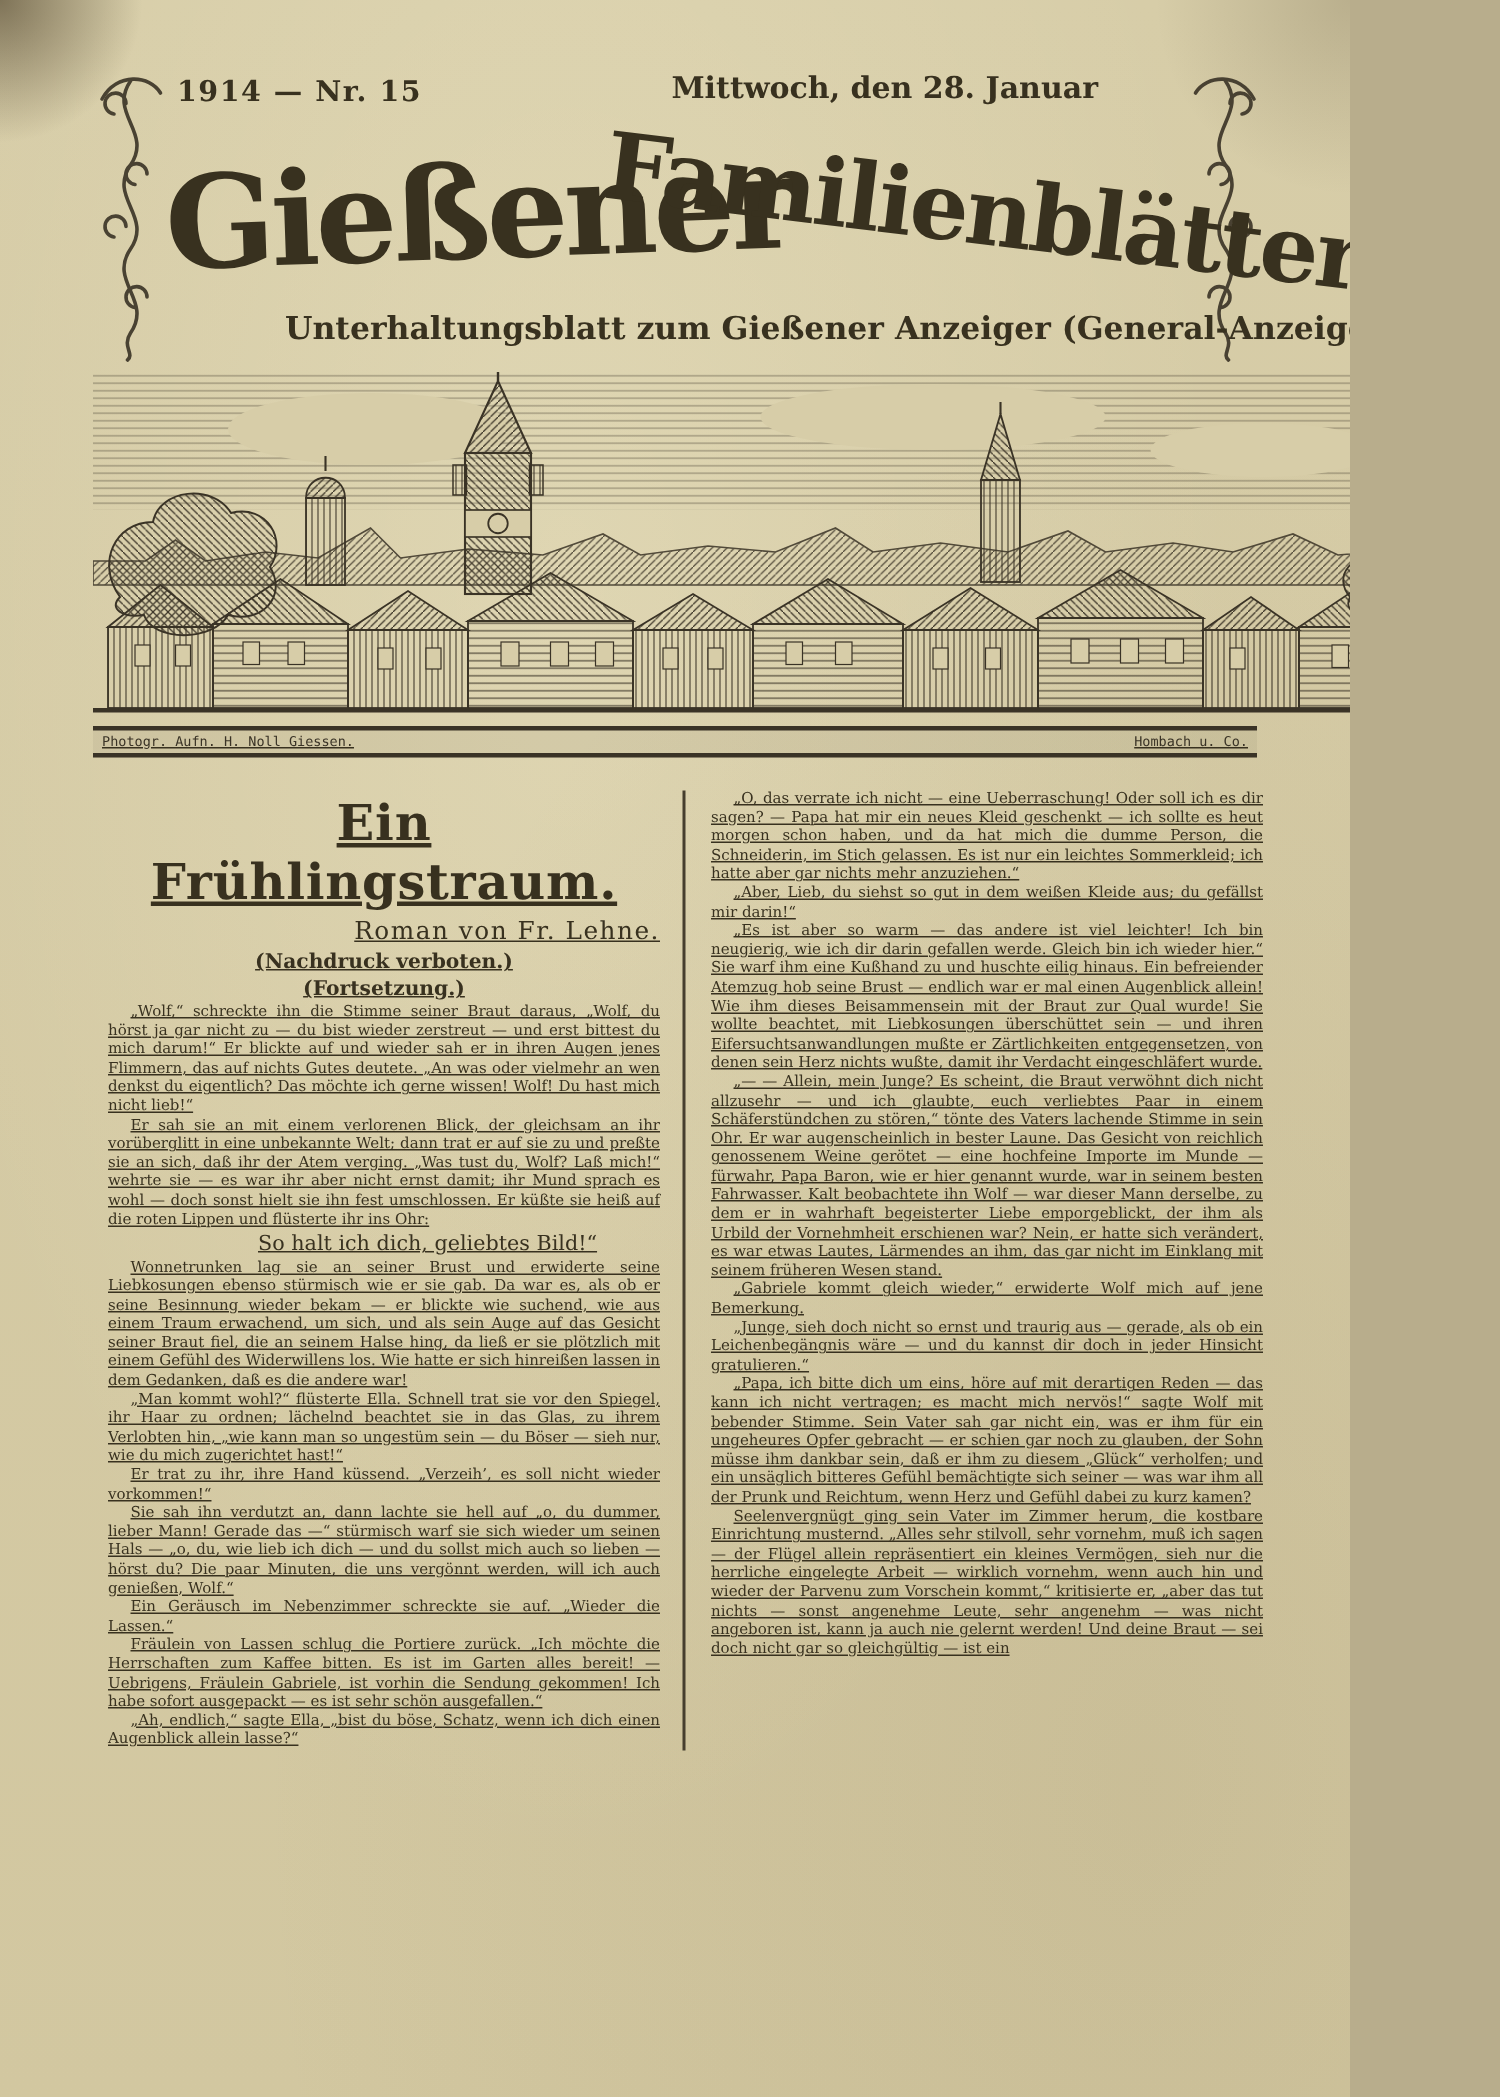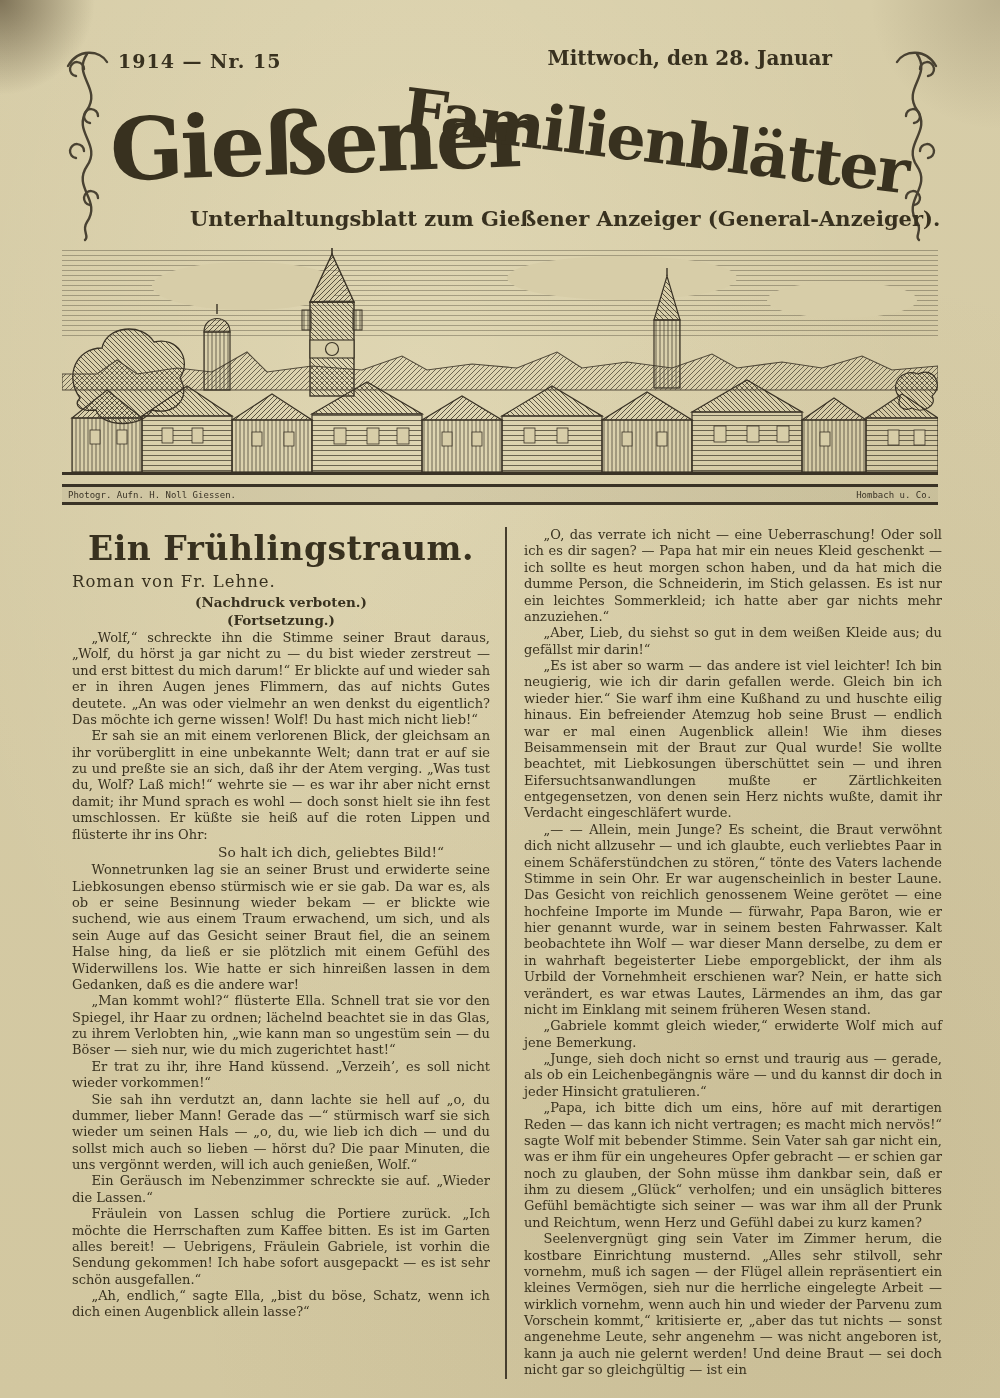--- a/index.html
+++ b/index.html
@@ -1,26 +1,27 @@
 <!DOCTYPE html>
 <html lang="de"><head>
 <meta charset="utf-8">
 <style>
   html,body { margin:0; padding:0; }
   body { width:1000px; height:1398px; background:#b8ad8c; }
   .sheet {
-    position:relative; width:1000px; height:1398px; overflow:hidden;
+    position:relative; width:900px; height:1398px; overflow:hidden;
     color:#38311f;
     font-family:"DejaVu Serif", serif;
     background:
       radial-gradient(circle at 0% 0%, rgba(55,42,22,.55), rgba(55,42,22,0) 95px),
       radial-gradient(circle at 100% 0%, rgba(55,42,22,.18), rgba(55,42,22,0) 130px),
       radial-gradient(ellipse at 42% 28%, rgba(255,250,222,.22), rgba(0,0,0,0) 60%),
       radial-gradient(ellipse at 85% 85%, rgba(120,100,60,.10), rgba(0,0,0,0) 55%),
       linear-gradient(#d7cda8, #d2c7a0);
+    text-decoration: underline;
   }
   
   .header { position:relative; height:248px; }
   .issue  { position:absolute; left:118px; top:50px; font-size:19px; font-weight:bold; letter-spacing:1px; }
   .date   { position:absolute; right:168px; top:46px; font-size:20px; font-weight:bold; }
   .ornament { position:absolute; top:46px; opacity:.9; }
   .ornament.left  { left:64px; }
   .ornament.right { right:60px; }
   .masthead { position:absolute; left:92px; top:72px; width:830px; height:170px; }
   .masthead .word1 {
@@ -40,28 +41,28 @@
     border-top:3px solid #3a3326; border-bottom:3px solid #3a3326;
     height:15px; padding:0 6px; background:rgba(58,51,38,.06);
     font-family:"DejaVu Sans Mono", monospace; font-size:9px; color:#3a3326;gap:32px;
   }
   
   .columns { display:flex; margin:22px 58px 0 72px; }
   .col { width:420px; }
   .col-left  { padding-right:15px; }
   .col-right { padding-left:17px; border-left:2px solid #463e2e; }
   .article-title { margin:2px 0 4px; text-align:center; font-size:33px; font-weight:bold; letter-spacing:.5px; }
-  .byline { text-align:left; font-size:16.5px; margin:0 0 3px; letter-spacing:1px; }
+  .byline { text-align:right; font-size:16.5px; margin:0 0 3px; letter-spacing:1px; }
   .note   { text-align:center; font-size:13.5px; font-weight:bold; margin:0 0 2px; }
   .body-text p {
     margin:0; text-indent:1.5em; text-align:justify;
-    font-size:13px; line-height:1.26;
+    font-size:10px; line-height:1.26;
   }
   .poem { margin:1px 0 1px 88px; font-size:13.8px; line-height:1.26; }
-  .poem .line2 { margin-left:12px;text-align:center; }
+  .poem .line2 { margin-left:12px; }
 </style>
 </head>
 <body>
 
 <div class="sheet">
 
   <div class="header">
     <div class="issue">1914 — Nr. 15</div>
     <div class="date">Mittwoch, den 28. Januar</div>
 

